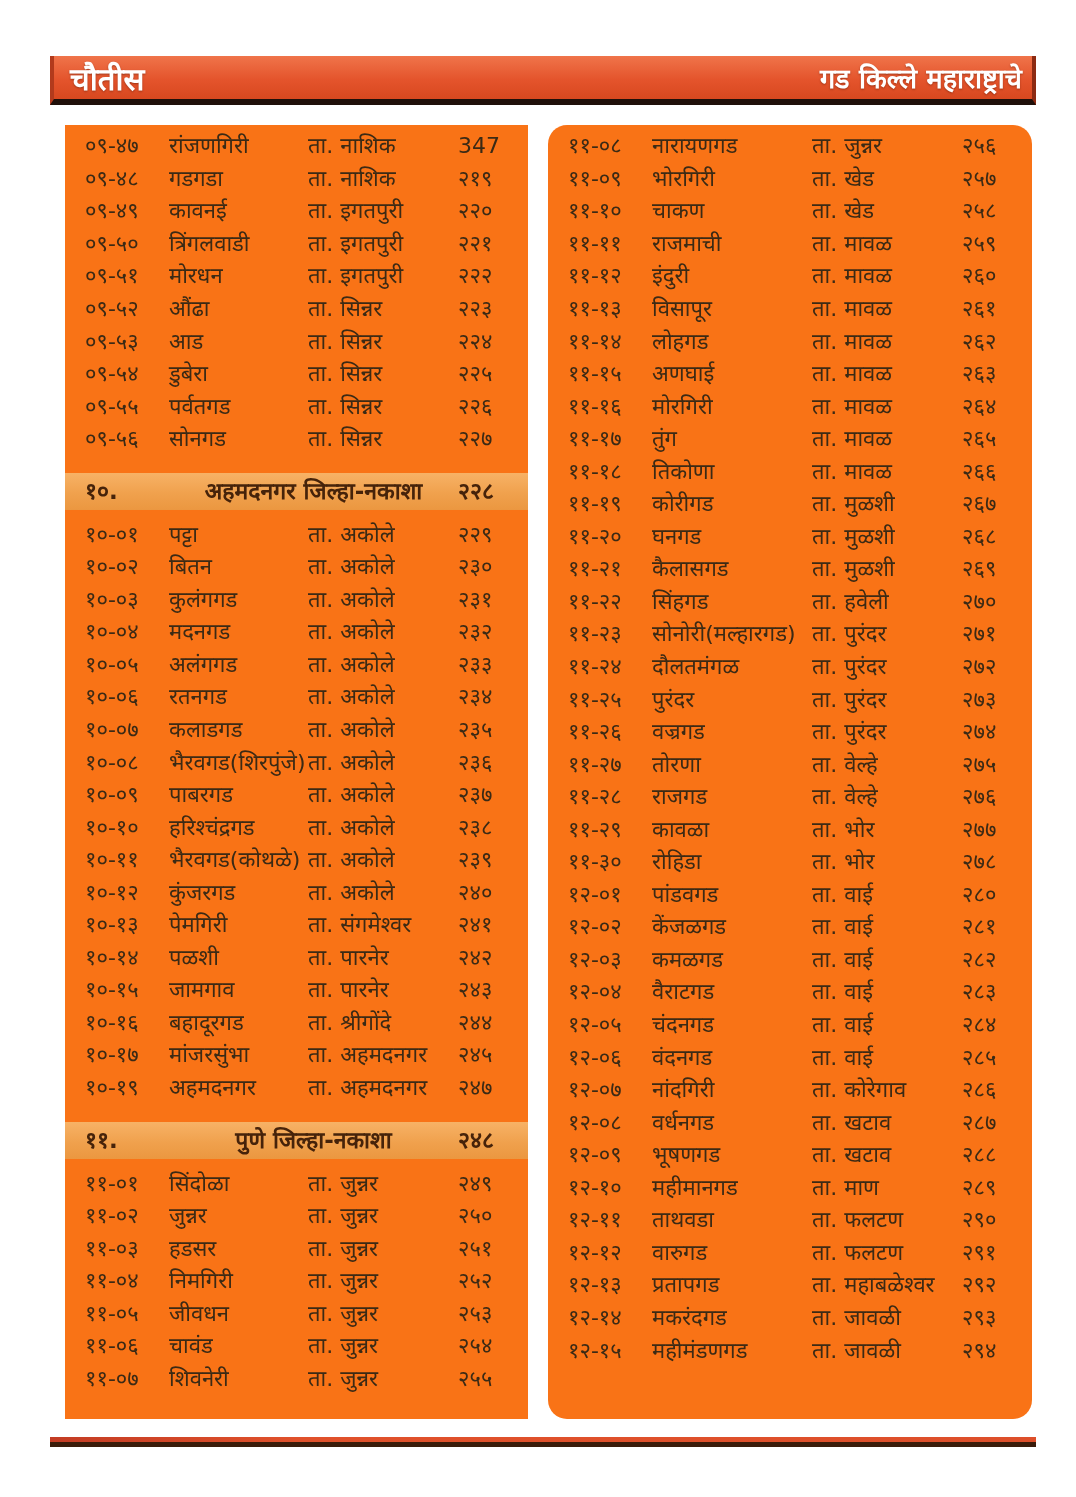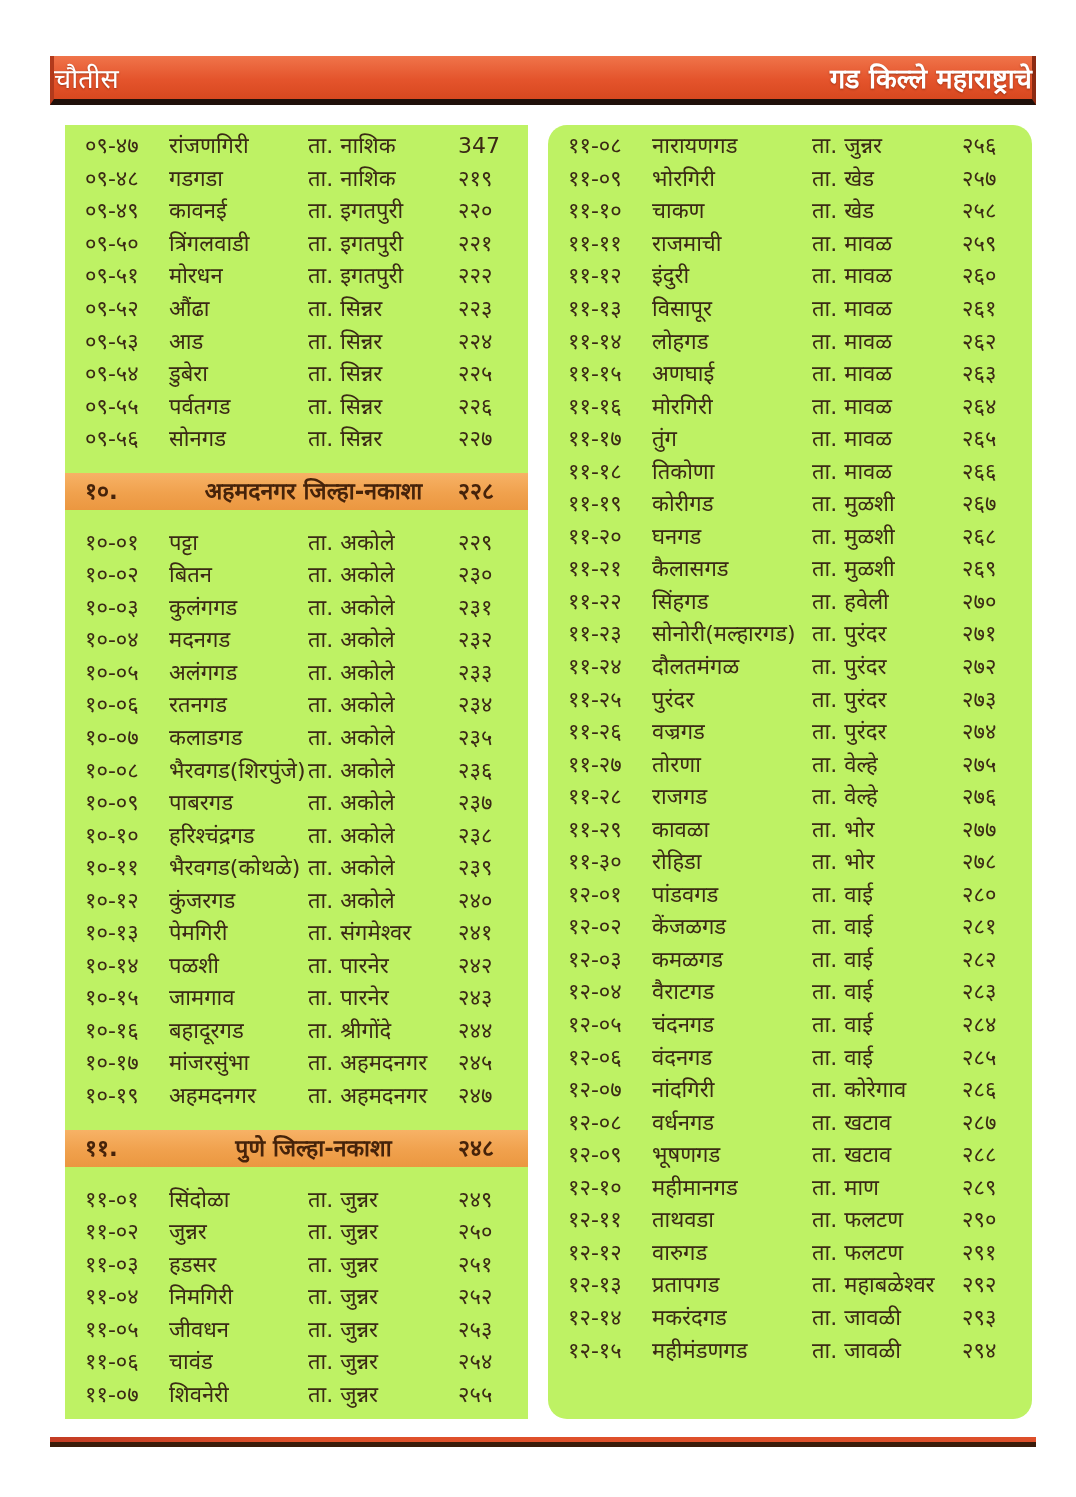--- a/index.html
+++ b/index.html
@@ -17,40 +17,41 @@
   .topbar {
     position: absolute; left: 50px; top: 56px;
     width: 986px; height: 49px;
     background: linear-gradient(180deg, #f0744a 0%, #e4542c 55%, #d8481f 100%);
     border-bottom: 6px solid #20100a;
     border-left: 4px solid #b23a1c;
     border-right: 4px solid #8c2a12;
     display: flex; align-items: center;
   }
   .topbar .hleft {
-    color: #ffffff; font-weight: normal; font-size: 27px;
+    padding-left: 16px;
+    color: #ffffff; font-weight: bold; font-size: 31px;
     text-shadow: 0 1px 2px rgba(80,20,0,0.45);
     flex: 0 0 auto;
   }
   .topbar .hcenter {
     position: absolute; left: 0; right: 0; text-align: center;
     color: #ffffff; font-weight: bold; font-size: 27px;
     text-shadow: 0 1px 2px rgba(80,20,0,0.45);
   }
   .topbar .hright {
-    margin-left: auto; 
+    margin-left: auto; padding-right: 10px;
     color: #ffffff; font-weight: bold; font-size: 27px;
     text-shadow: 0 1px 2px rgba(80,20,0,0.45);
     flex: 0 0 auto; position: relative; z-index: 1;
   }
 
   
   .col {
     position: absolute; top: 125px; height: 1294px;
-    background: #bef264;
+    background: #f97316;
     padding-top: 5px;
     overflow: hidden;
   }
   .col-left  { left: 65px;  width: 463px; }
   .col-right { left: 548px; width: 484px; border-radius: 19px; }
 
   .entry-row {
     display: flex; align-items: center;
     height: 32.55px;
     padding: 0 10px 0 20px;
@@ -58,21 +59,21 @@
     line-height: 1;
   }
   .entry-row .no   { flex: 0 0 84px;  white-space: nowrap; }
   .entry-row .name { flex: 1 1 auto;  white-space: nowrap; min-width: 0; }
   .entry-row .tal  { flex: 0 0 150px; white-space: nowrap; }
   .entry-row .page-num { flex: 0 0 60px; white-space: nowrap; }
 
   .section-row {
     display: flex; align-items: center;
     height: 37px;
-    margin-top: 18px; margin-bottom: 16px;
+    margin-top: 18px; margin-bottom: 8px;
     padding: 0 10px 0 20px;
     background: linear-gradient(180deg, #f7b266 0%, #f0a14d 55%, #eb9740 100%);
     font-size: 23px; font-weight: bold; color: #46230a;
     line-height: 1;
   }
   .section-row .no    { flex: 0 0 84px; white-space: nowrap; }
   .section-row .title { flex: 1 1 auto; white-space: nowrap; min-width: 0; text-align: center; }
   .section-row .page-num { flex: 0 0 60px; white-space: nowrap; }
 
   

